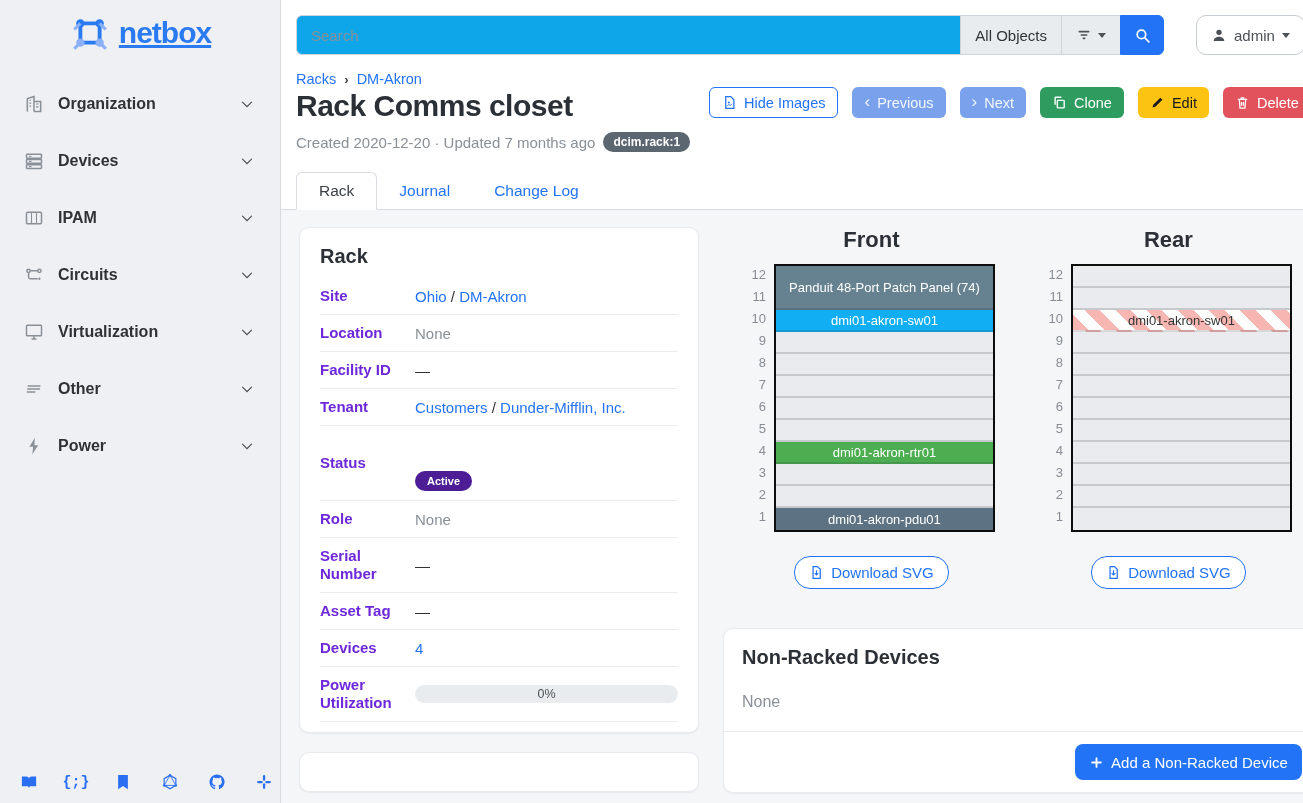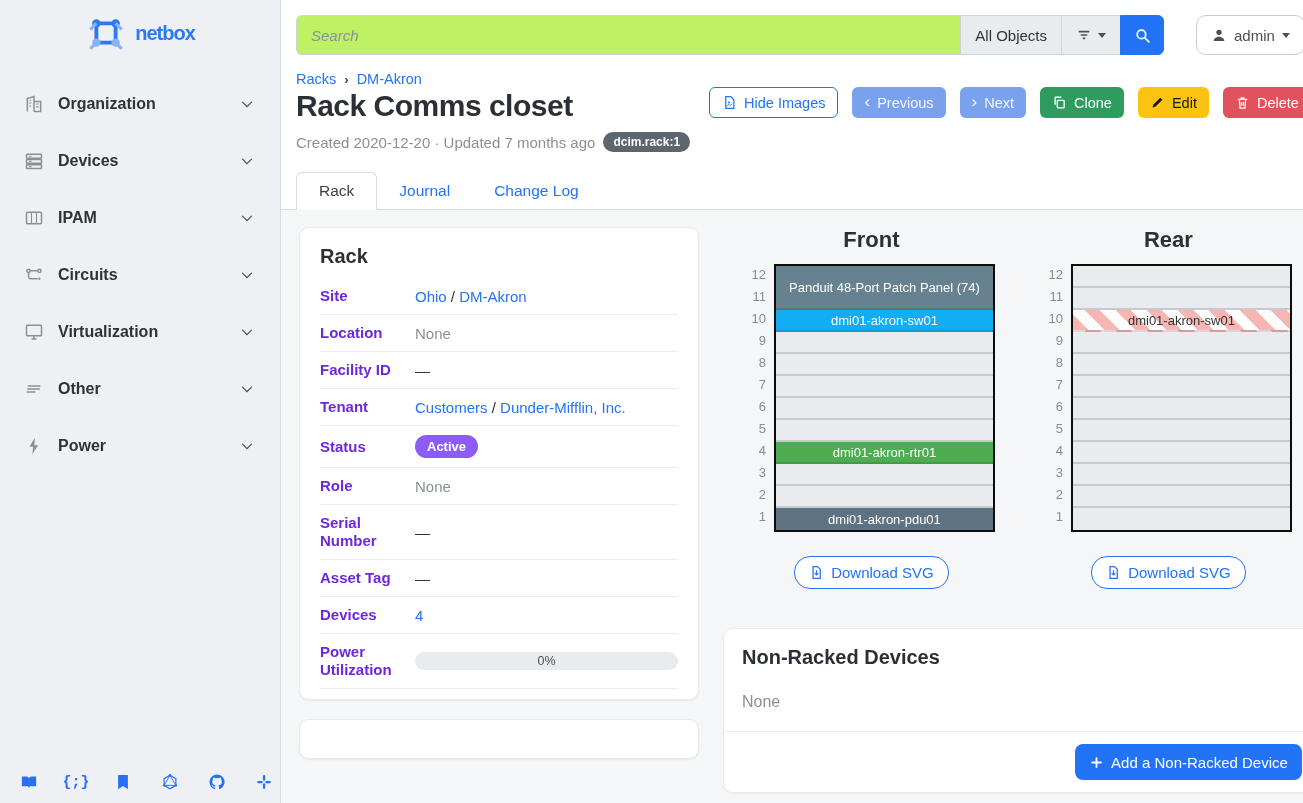--- a/index.html
+++ b/index.html
@@ -9,44 +9,43 @@
     background:#ffffff; color:#2f3337; display:flex;
   }
   a { text-decoration:none; }
 
   
   .sidebar {
     width:281px; min-width:281px; height:803px; position:relative;
     background:#eef0f3; border-right:1px solid #d7dade;
   }
   .logo { display:flex; align-items:center; justify-content:center; gap:8px; margin:12px 0 30px 0; }
-  .logo-word { font-size:20px; font-weight:bold; color:#2a7af1; letter-spacing:-1px; }
+  .logo-word { font-size:30px; font-weight:bold; color:#2a7af1; letter-spacing:-1px;text-decoration:underline; }
   .nav-item {
     display:flex; align-items:center; height:40px; margin:0 10px 17px 10px;
     padding:0 14px; border-radius:6px; cursor:pointer;
   }
   .nav-icon { width:20px; height:20px; color:#8a9097; margin-right:14px; display:flex; align-items:center; }
   .nav-icon svg { width:20px; height:20px; }
   .nav-label { font-size:16px; font-weight:bold; color:#2f3337; flex:1; }
   .nav-chevron { width:18px; height:18px; color:#4b5056; }
   .sidebar-footer { position:absolute; left:20px; bottom:12px; display:flex; gap:29px; align-items:center; }
   .footer-icon { color:#2a6ef2; width:18px; height:18px; cursor:pointer; display:flex; align-items:center; justify-content:center; }
   .footer-icon svg { width:18px; height:18px; }
   .brace-glyph { font-size:15px; font-weight:bold; font-family:"Liberation Mono", monospace; }
 
   
   .main { flex:1; display:flex; flex-direction:column; background:#ffffff; }
 
   .topbar { display:flex; align-items:center; padding:15px 30px 8px 15px; }
   .search-group { display:flex; width:868px; height:40px; }
   .search-input {
     flex:1; border:1px solid #ced4da; border-right:none; border-radius:6px 0 0 6px;
-    padding:12px 14px; font-size:15px; color:#2f3337; outline:none; background:#bef264;
+    padding:12px 14px; font-size:15px; color:#2f3337; outline:none; background:#0ea5e9;
     font-family:"Liberation Sans", sans-serif;
-    font-style:italic;
   }
   .search-input::placeholder { color:#8a9097; }
   .seg { display:flex; align-items:center; background:#e9ecef; border:1px solid #ced4da; border-right:none; padding:0 14px; font-size:15px; color:#2f3337; cursor:pointer; }
   .seg-filter { gap:6px; color:#4b5056; }
   .search-btn { width:44px; background:#2273f5; border:1px solid #2273f5; border-radius:0 6px 6px 0; display:flex; align-items:center; justify-content:center; cursor:pointer; }
   .account { margin-left:32px; height:40px; display:flex; align-items:center; gap:7px; border:1px solid #c7ccd2; border-radius:10px; padding:0 14px; color:#4b5056; font-size:15px; cursor:pointer; background:#fff; }
   .caret { width:0; height:0; border-left:4px solid transparent; border-right:4px solid transparent; border-top:5px solid currentColor; display:inline-block; }
 
   .breadcrumb { padding:8px 15px 0 15px; font-size:14.5px; display:flex; align-items:center; gap:8px; }
   .breadcrumb a { color:#2273f5; }
@@ -77,21 +76,21 @@
   .card { background:#fff; border-radius:10px; box-shadow:0 1px 2px rgba(20,20,30,0.06); border:1px solid #e9ebee; }
 
   .left-col { width:400px; min-width:400px; }
   .rack-card { padding:17px 20px 10px 20px; }
   .card-title { font-size:20px; font-weight:bold; color:#2b3036; margin-bottom:10px; }
   .info-row { display:grid; grid-template-columns:95px 1fr; align-items:center; padding:9px 0; border-bottom:1px solid #eaecee; font-size:15px; }
   .info-label { font-weight:bold; color:#6d28d9; line-height:1.2; }
   .info-value { color:#2f3337; }
   .info-value a { color:#2273f5; }
   .muted { color:#8a9097; }
-  .badge-active { display:inline-block; background:#8b5cf6; color:#fff; font-size:13px; font-weight:bold; border-radius:12px; padding:4px 12px; }
+  .badge-active { display:inline-block; background:#4c1d95; color:#fff; font-size:11px; font-weight:bold; border-radius:12px; padding:4px 12px;margin-top:36px; }
   .progress { height:18px; background:#e9ecef; border-radius:9px; overflow:hidden; position:relative; }
   .progress-fill { height:100%; background:#2d9c5e; border-radius:9px 0 0 9px; display:flex; align-items:center; justify-content:center; color:#fff; font-size:12.5px; }
   .progress-zero-label { position:absolute; inset:0; display:flex; align-items:center; justify-content:center; color:#4a4f55; font-size:12.5px; }
   .card-stub { margin-top:19px; height:40px; }
 
   .right-col { flex:1; display:flex; flex-direction:column; }
   .elevations { display:flex; }
   .elevation { flex:1; display:flex; flex-direction:column; align-items:center; }
   .elev-title { font-size:22px; font-weight:bold; color:#2b3036; margin-bottom:11px; }
   .rack-wrap { display:flex; }

